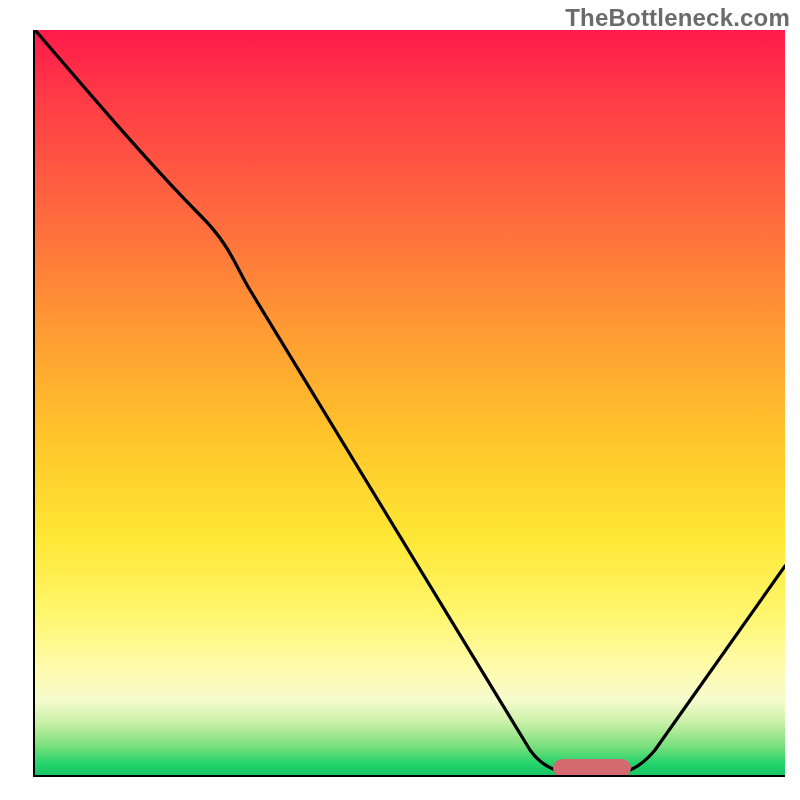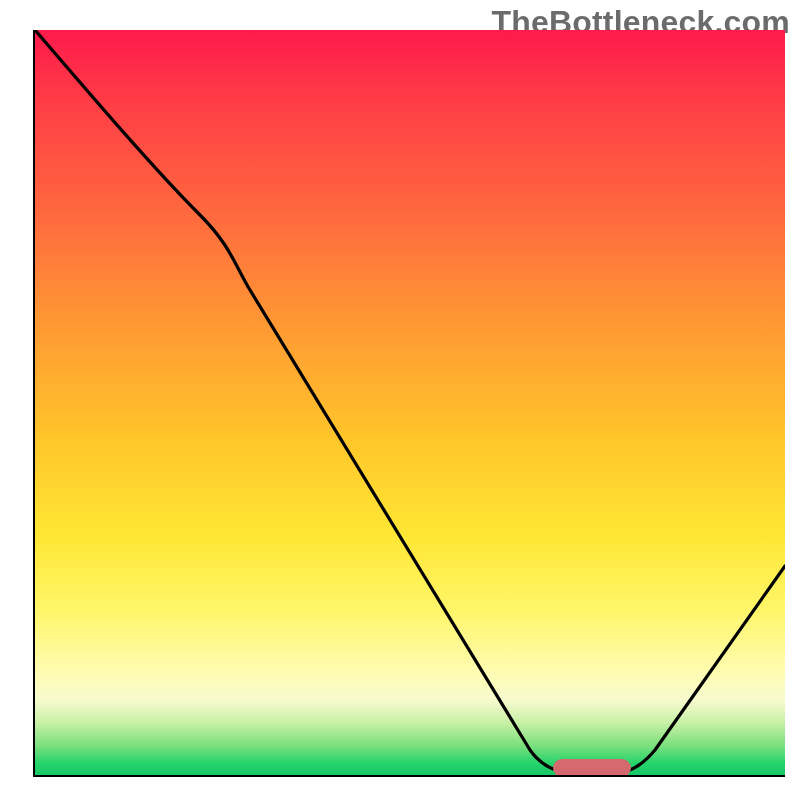--- a/index.html
+++ b/index.html
@@ -7,21 +7,21 @@
   .canvas {
     position: relative;
     width: 800px;
     height: 800px;
   }
   .watermark {
     position: absolute;
     top: 4px;
     right: 10px;
     font-family: Arial, Helvetica, sans-serif;
-    font-size: 32px;
+    font-size: 24px;
     font-weight: bold;
     color: #6b6b6b;
     letter-spacing: 0.2px;
   }
   .plot-area {
     position: absolute;
     left: 35px;
     top: 30px;
     width: 750px;
     height: 745px;

